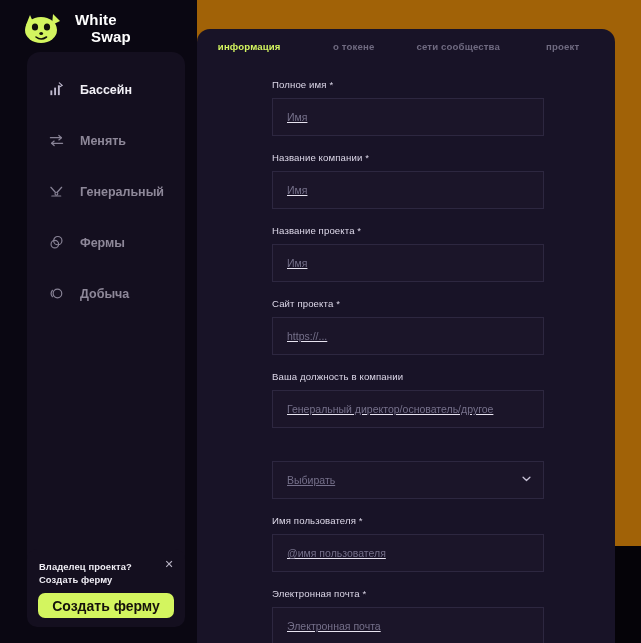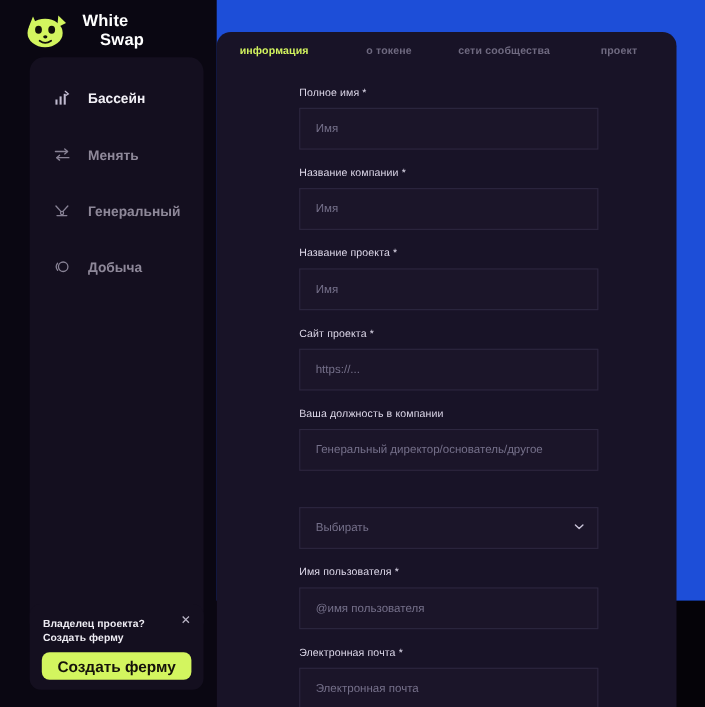--- a/index.html
+++ b/index.html
@@ -2,21 +2,21 @@
 <html><head>
 <meta charset="utf-8">
 <style>
   * { margin:0; padding:0; box-sizing:border-box; }
   html, body {
     width:641px; height:643px;
     background:#050308;
     font-family:"Liberation Sans", sans-serif;
     overflow:hidden;
   }
-  .app { position:relative; width:641px; height:546px; background:#1d4ed8; }
+  .app { position:relative; width:641px; height:546px; background:#a16207; }
 
   
   .left-col { position:absolute; left:0; top:0; width:197px; height:643px; background:#0a0712; }
 
   .brand { position:absolute; left:22px; top:12px; display:flex; align-items:center; gap:9px; }
   .brand-mark { width:44px; height:34px; flex:none; }
   .brand-text { font-size:15px; font-weight:bold; color:#ffffff; line-height:1.12; letter-spacing:.2px; }
   .brand-text .l2 { display:block; padding-left:16px; }
 
   .side-card {
@@ -71,20 +71,21 @@
   .f-label {
     display:block; font-size:9.6px; font-weight:normal; color:#ded9ea;
     margin-bottom:8px; letter-spacing:.12px;
   }
   .f-input, .f-select {
     display:block; width:272px; height:38px;
     background:#1b1529; border:1px solid #2d2740; border-radius:0;
     padding:0 14px;
     font-family:"Liberation Sans", sans-serif; font-size:10.5px; color:#e7e3f0;
     outline:none;
+    text-decoration:underline;
   }
   .f-input::placeholder { color:#75708a; }
   .select-wrap { position:relative; width:272px;margin-top:33px; }
   .f-select { display:flex; align-items:center; color:#75708a; font-size:10.5px; cursor:pointer; }
   .chev {
     position:absolute; right:13px; top:15px; width:9px; height:6px;
     pointer-events:none;
   }
 </style>
 </head>
@@ -136,20 +137,27 @@
         <div class="nav-item">
           <svg class="nav-ico" viewBox="0 0 16 16">
             <path d="M2 3.5 L6.5 8.5" stroke="#cfc9de" stroke-width="1.3" fill="none" stroke-linecap="round"></path>
             <path d="M13.5 3.5 L9 8.5" stroke="#cfc9de" stroke-width="1.3" fill="none" stroke-linecap="round"></path>
             <path d="M3 12.8 H12.5" stroke="#cfc9de" stroke-width="1.3" fill="none" stroke-linecap="round"></path>
             <circle cx="7.9" cy="10.3" r="1.5" fill="none" stroke="#cfc9de" stroke-width="1.2"></circle>
           </svg>
           <span class="nav-label">Генеральный</span>
         </div>
 
+        <div class="nav-item">
+          <svg class="nav-ico" viewBox="0 0 16 16">
+            <circle cx="9.4" cy="6" r="4.4" fill="none" stroke="#cfc9de" stroke-width="1.25"></circle>
+            <circle cx="6.2" cy="9.8" r="4" fill="none" stroke="#cfc9de" stroke-width="1.25"></circle>
+          </svg>
+          <span class="nav-label">Фермы</span>
+        </div>
 
         <div class="nav-item">
           <svg class="nav-ico" viewBox="0 0 16 16">
             <circle cx="9" cy="8" r="4.6" fill="none" stroke="#cfc9de" stroke-width="1.25"></circle>
             <path d="M3.6 4.6 A5.4 5.4 0 0 0 3.6 11.4" stroke="#cfc9de" stroke-width="1.25" fill="none" stroke-linecap="round"></path>
           </svg>
           <span class="nav-label">Добыча</span>
         </div>
 
       </div>

